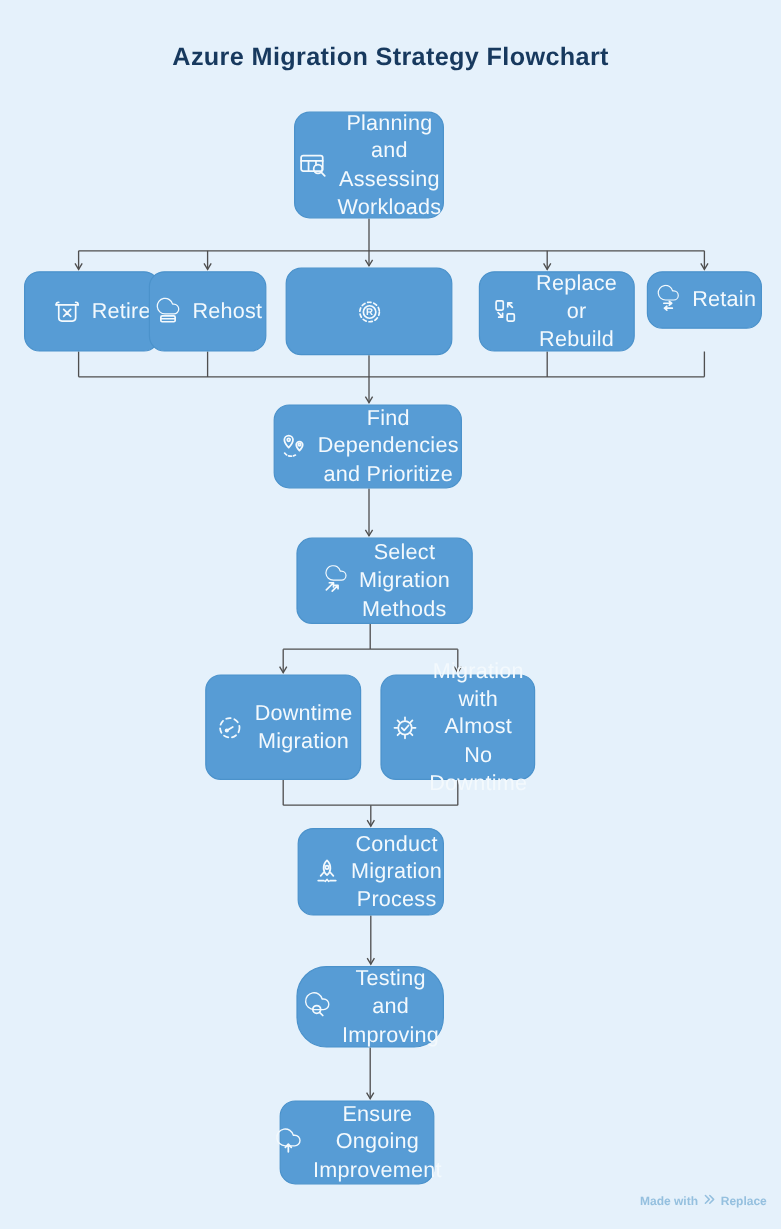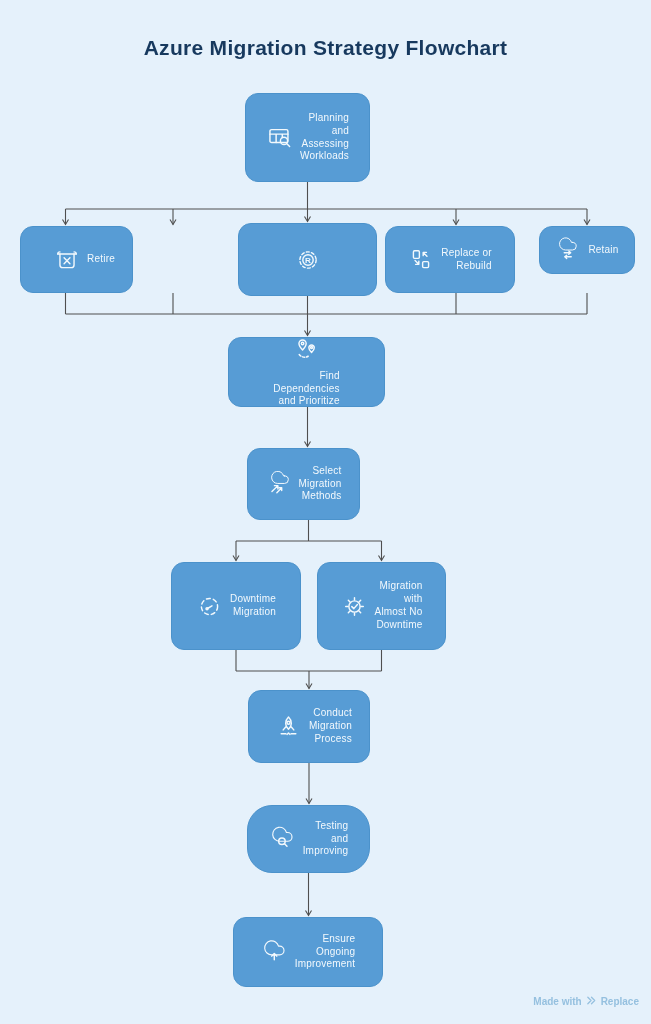--- a/index.html
+++ b/index.html
@@ -15,22 +15,22 @@
   }
   .connectors { position:absolute; left:0; top:0; pointer-events:none; }
   .node {
     position:absolute; box-sizing:border-box;
     background:#579cd5; border:1px solid #4b92cb; border-radius:13px;
     display:flex; align-items:center; justify-content:center;
     gap:7px; padding:6px 8px; color:#f3f9fd;
   }
   .node .icon { flex:0 0 auto; display:flex; }
   .node .label {
-    white-space:pre-line; font-size:10px; line-height:1.28;
-    letter-spacing:.2px; text-align:right;
+    white-space:pre-line; font-size:18px; line-height:1.28;
+    letter-spacing:.2px; text-align:center;
   }
   .watermark {
     position:absolute; right:12px; bottom:16px;
     display:flex; align-items:center; gap:4px;
     font-size:10px; font-weight:bold; color:#95c0df;margin-top:35px;
   }
   svg.ic { stroke:#f3f9fd; stroke-width:1.3; fill:none;
            stroke-linecap:round; stroke-linejoin:round; }
 </style>
 </head>
@@ -92,32 +92,44 @@
       <svg class="ic" width="26" height="26" viewBox="0 0 24 24">
         <path d="M5.5 6.5v10a2.5 2.5 0 0 0 2.5 2.5h8a2.5 2.5 0 0 0 2.5-2.5v-10"></path>
         <path d="M3.5 6.5h17"></path>
         <path d="M3.5 6.5c0-1.1.9-2 2-2M20.5 6.5c0-1.1-.9-2-2-2"></path>
         <path d="M9.3 10l5.4 5.4M14.7 10l-5.4 5.4"></path>
       </svg>
     </span>
     <span class="label">Retire</span>
   </div>
 
+  <div class="node" style="left:124px;top:226px;width:98px;height:67px;">
+    <span class="icon">
+      <svg class="ic" width="26" height="26" viewBox="0 0 24 24">
+        <g transform="translate(3,-1.5) scale(0.75)">
+          <path d="M18 10h-1.26A8 8 0 1 0 9 20h9a5 5 0 0 0 0-10z"></path>
+        </g>
+        <rect x="6.5" y="15" width="11" height="4.5" rx="1"></rect>
+        <path d="M6.5 17.2h11"></path>
+      </svg>
+    </span>
+    <span class="label">Rehost</span>
+  </div>
 
   <div class="node" style="left:238px;top:223px;width:139px;height:73px;">
     <span class="icon">
       <svg class="ic" width="26" height="26" viewBox="0 0 24 24">
         <circle cx="12" cy="12" r="7.5" stroke-dasharray="2.6 2.2"></circle>
         <circle cx="12" cy="12" r="4.8"></circle>
         <text x="12" y="14.6" font-size="7.5" font-weight="bold" text-anchor="middle" fill="#f3f9fd" stroke="none" font-family="Liberation Sans, sans-serif">R</text>
       </svg>
     </span>
   </div>
 
-  <div class="node" style="left:385px;top:226px;width:130px;height:67px;">
+  <div class="node" style="left:399px;top:226px;width:130px;height:67px;">
     <span class="icon">
       <svg class="ic" width="26" height="26" viewBox="0 0 24 24">
         <rect x="5" y="3.5" width="5.5" height="7" rx="1"></rect>
         <path d="M17.5 8.5L14 5M14 8V5h3"></path>
         <rect x="13.5" y="13.5" width="5.5" height="5.5" rx="1"></rect>
         <path d="M6.5 12.5L10 16M10 13v3H7"></path>
       </svg>
     </span>
     <span class="label">Replace or
 Rebuild</span>
@@ -129,36 +141,36 @@
         <g transform="translate(3.5,-2) scale(0.7)">
           <path d="M18 10h-1.26A8 8 0 1 0 9 20h9a5 5 0 0 0 0-10z"></path>
         </g>
         <path d="M8.5 14.5h6M12.7 13l1.8 1.5-1.8 1.5"></path>
         <path d="M15 18.3H9M10.8 16.8L9 18.3l1.8 1.5"></path>
       </svg>
     </span>
     <span class="label">Retain</span>
   </div>
 
-  <div class="node" style="left:228px;top:337px;width:157px;height:70px;flex-direction:column;">
+  <div class="node" style="left:228px;top:337px;width:157px;height:70px;">
     <span class="icon">
       <svg class="ic" width="27" height="27" viewBox="0 0 24 24">
         <path d="M8.5 3.5a3.2 3.2 0 0 0-3.2 3.2c0 2.5 3.2 5.8 3.2 5.8s3.2-3.3 3.2-5.8A3.2 3.2 0 0 0 8.5 3.5z"></path>
         <circle cx="8.5" cy="6.7" r="1.1"></circle>
         <path d="M16.5 8a2.4 2.4 0 0 0-2.4 2.4c0 1.9 2.4 4.3 2.4 4.3s2.4-2.4 2.4-4.3A2.4 2.4 0 0 0 16.5 8z"></path>
         <circle cx="16.5" cy="10.3" r="0.9"></circle>
         <path d="M5.5 16.5c2 2.5 5.5 3 8 1.5" stroke-dasharray="2 1.6"></path>
       </svg>
     </span>
     <span class="label">Find
 Dependencies
 and Prioritize</span>
   </div>
 
-  <div class="node" style="left:247px;top:448px;width:113px;height:72px;">
+  <div class="node" style="left:247px;top:448px;width:147px;height:72px;">
     <span class="icon">
       <svg class="ic" width="26" height="26" viewBox="0 0 24 24">
         <g transform="translate(4.5,-2.5) scale(0.7)">
           <path d="M18 10h-1.26A8 8 0 1 0 9 20h9a5 5 0 0 0 0-10z"></path>
         </g>
         <path d="M5.5 19l5.5-5.5M11 13.5H7.8M11 13.5v3.2"></path>
         <path d="M10 20l4.5-4.5M14.5 15.5h-2.6M14.5 15.5v2.6"></path>
       </svg>
     </span>
     <span class="label">Select
@@ -214,21 +226,21 @@
         </g>
         <circle cx="11.5" cy="13.5" r="2.9"></circle>
         <path d="M13.6 15.6L16 18"></path>
       </svg>
     </span>
     <span class="label">Testing
 and
 Improving</span>
   </div>
 
-  <div class="node" style="left:233px;top:917px;width:150px;height:70px;">
+  <div class="node" style="left:233px;top:917px;width:129px;height:70px;">
     <span class="icon">
       <svg class="ic" width="27" height="27" viewBox="0 0 24 24">
         <g transform="translate(2.5,-1.5) scale(0.78)">
           <path d="M18 10h-1.26A8 8 0 1 0 9 20h9a5 5 0 0 0 0-10z"></path>
         </g>
         <path d="M11.8 18.5V13M9.6 15.2l2.2-2.3 2.2 2.3"></path>
       </svg>
     </span>
     <span class="label">Ensure
 Ongoing

